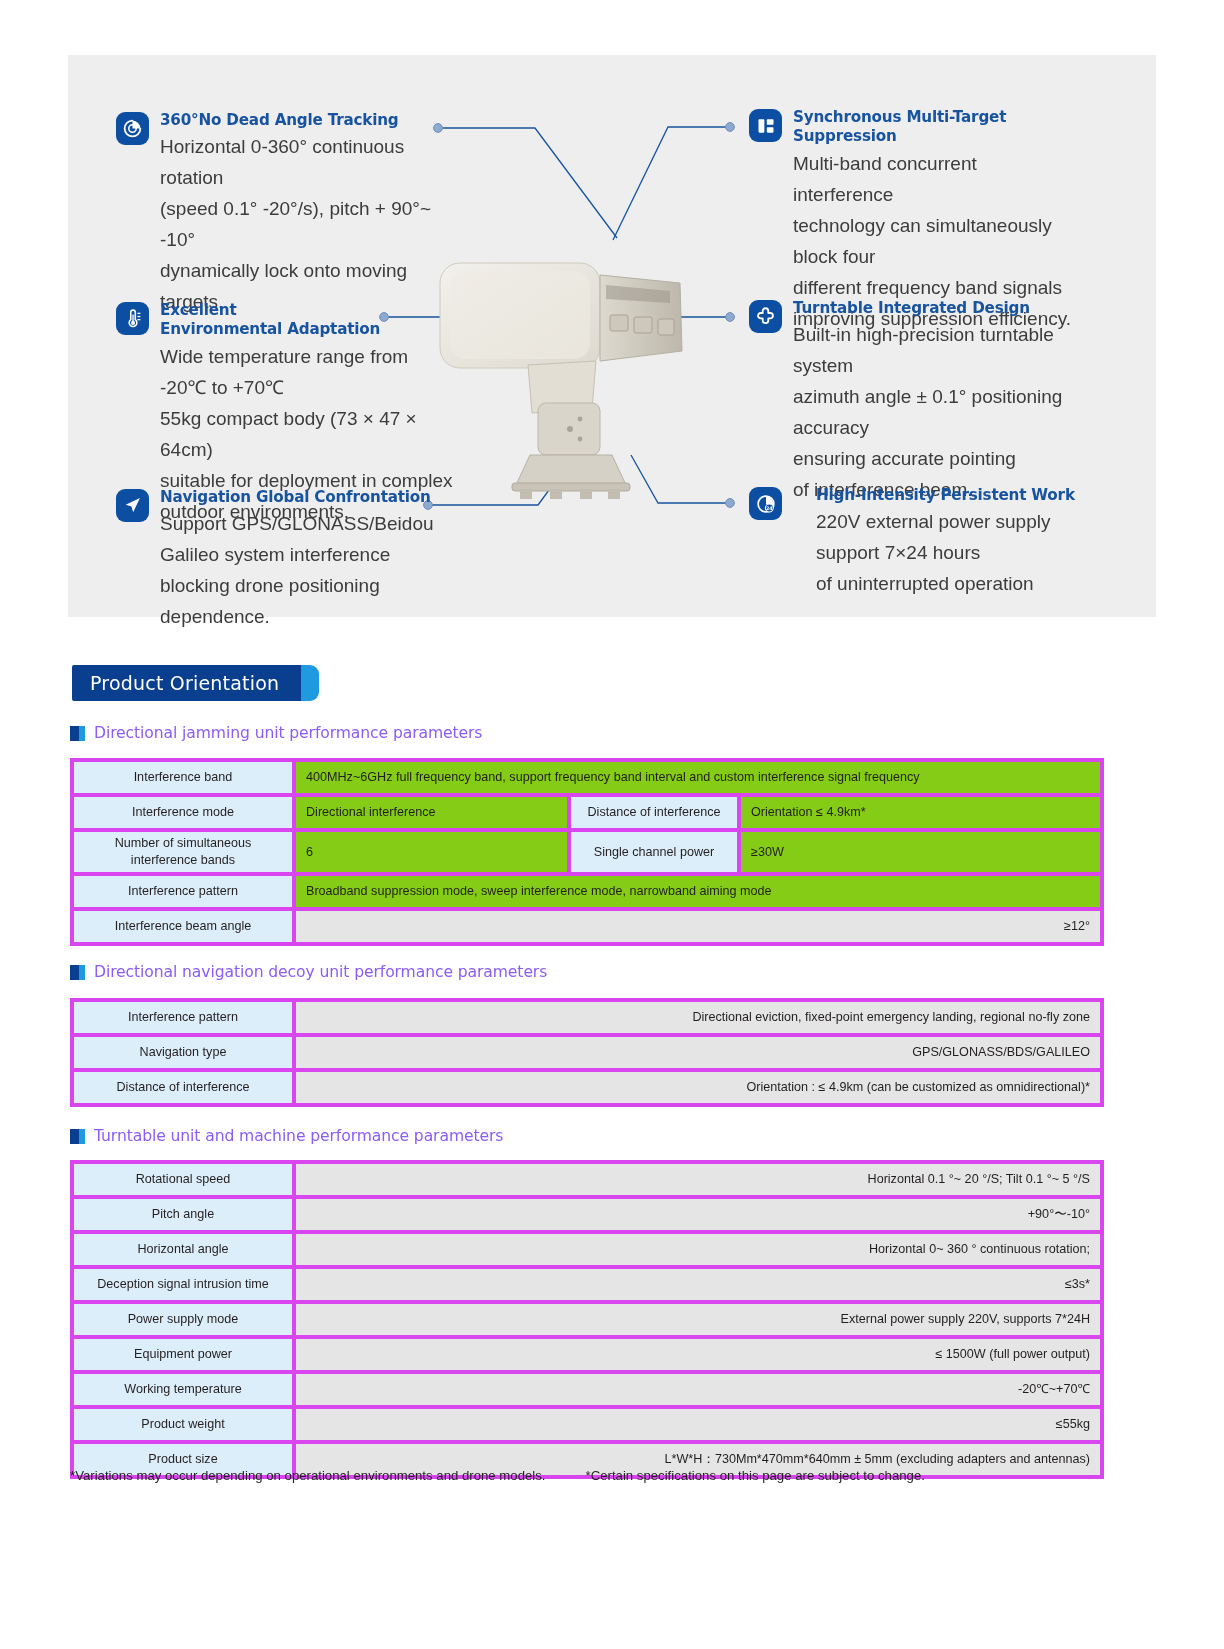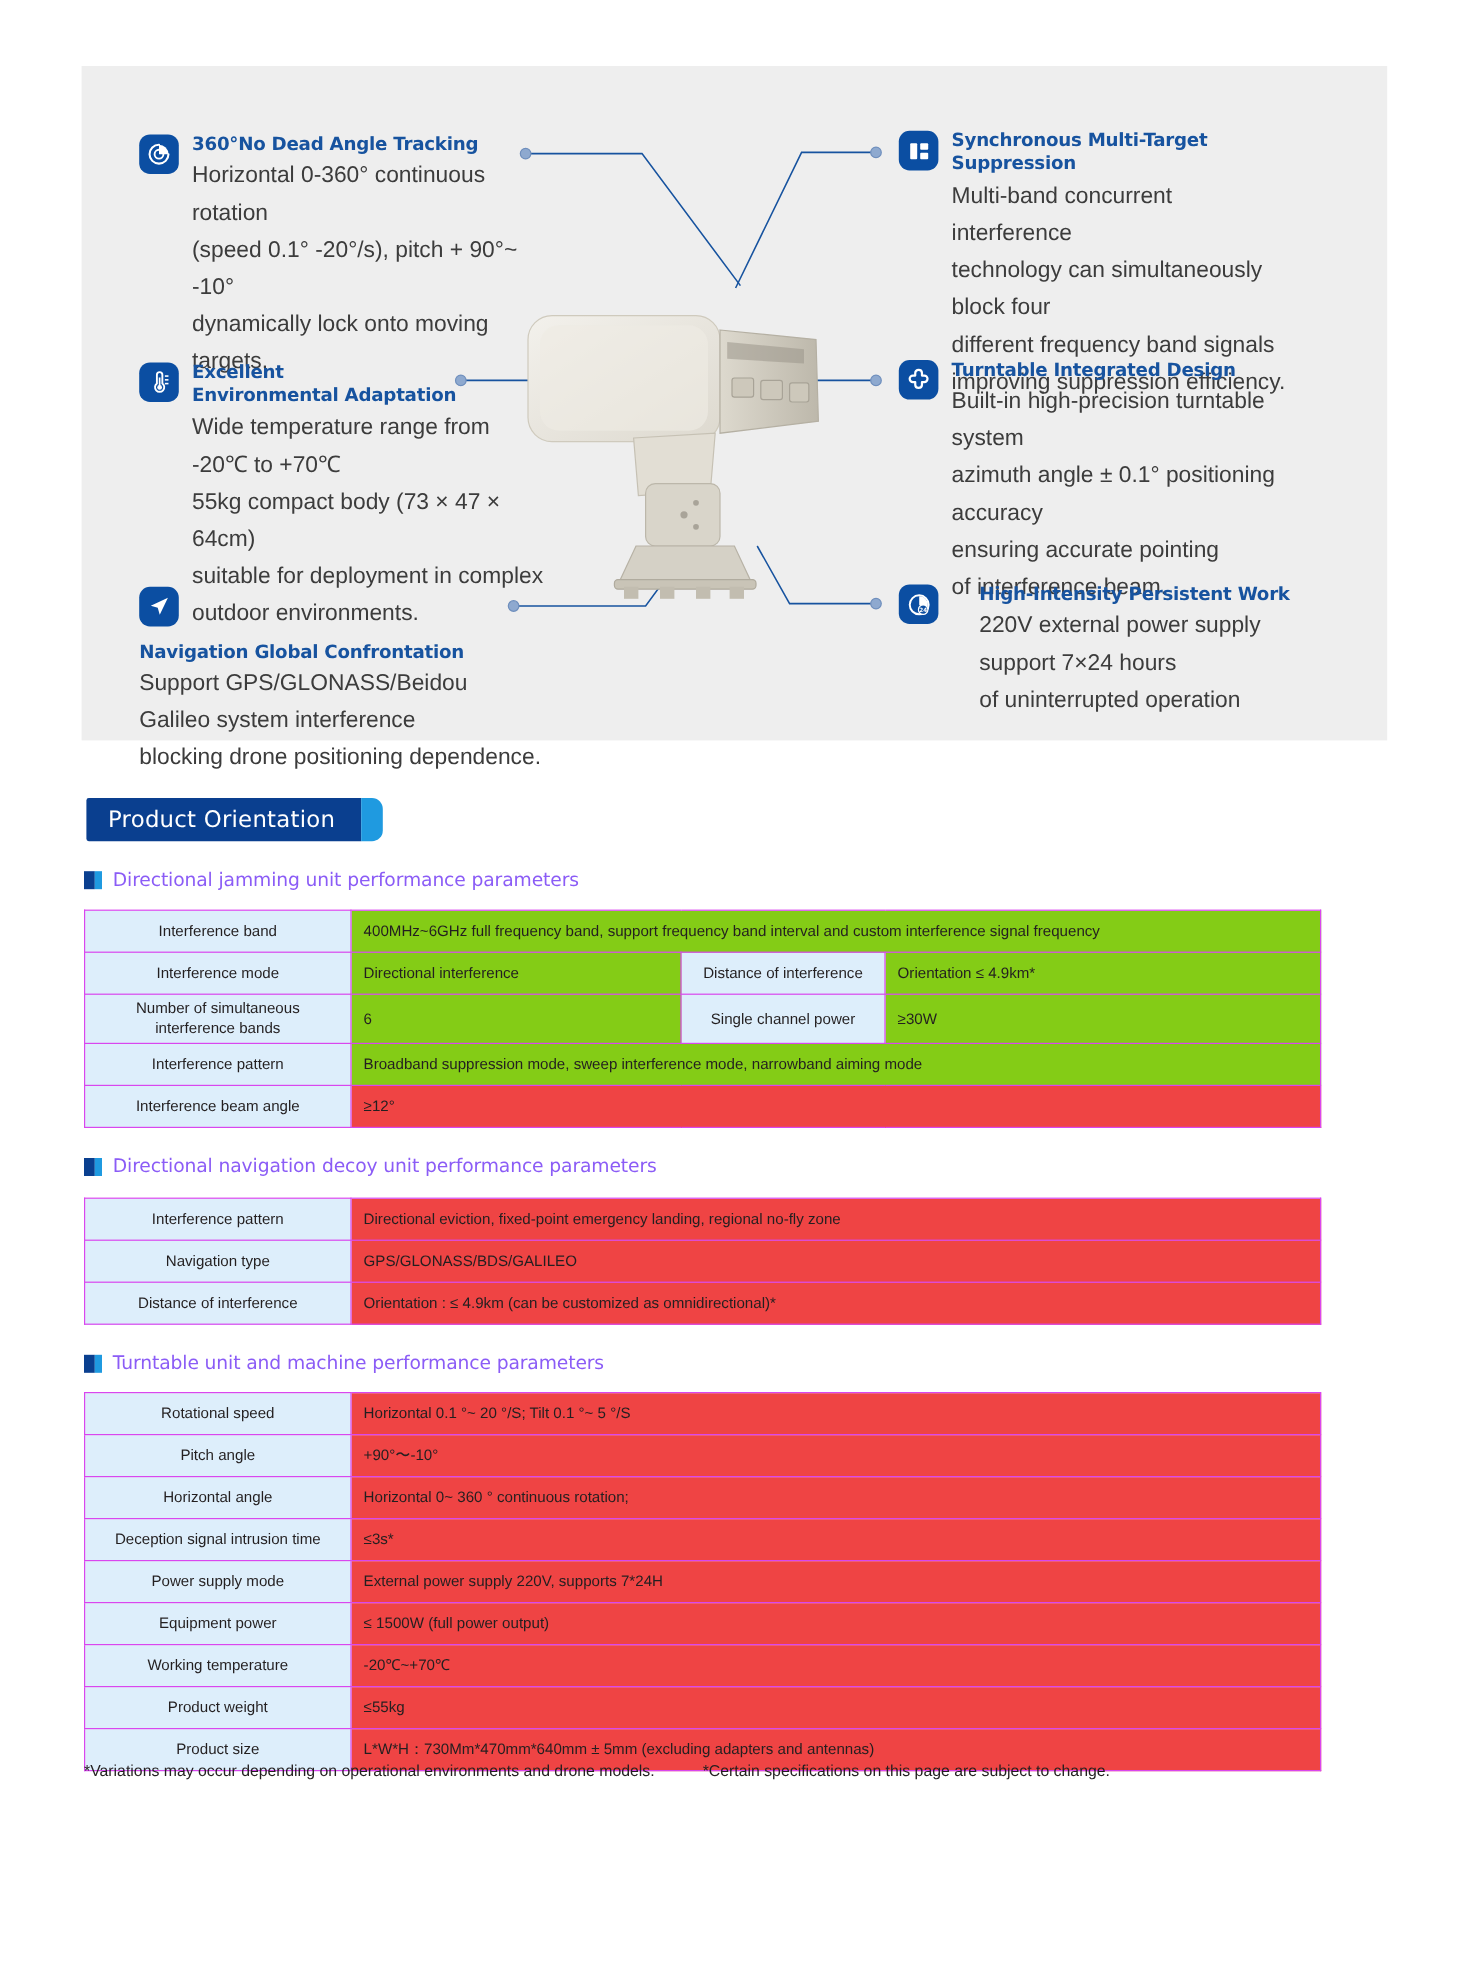--- a/index.html
+++ b/index.html
@@ -50,21 +50,21 @@
   .feature-desc {
     font-size: 19px;
     line-height: 1.63;
     color: #3c3c3c;
     white-space: pre-line;
   }
   .feature.f1 { left: 48px;  top: 55px;  width: 330px; }
   .feature.f2 { left: 681px; top: 52px;  width: 330px; }
   .feature.f3 { left: 48px;  top: 245px; width: 340px; }
   .feature.f4 { left: 681px; top: 243px; width: 340px; }
-  .feature.f5 { left: 48px;  top: 432px; width: 340px; flex-direction: column; }
+  .feature.f5 { left: 48px;  top: 432px; width: 340px; }
   .feature.f6 { left: 681px; top: 430px; width: 340px; gap: 34px; }
 
   
   .device { position: absolute; left: 352px; top: 178px; width: 300px; height: 272px; }
 
   
   .banner-wrap { position: absolute; left: 72px; top: 665px; height: 36px; display: flex; align-items: stretch; }
   .banner-main {
     background: #0a3f8f;
     color: #ffffff;
@@ -102,33 +102,33 @@
   
   table.spec {
     position: absolute;
     border-collapse: collapse;
     width: 1030px;
     left: 70px;
     table-layout: fixed;
     font-size: 12.6px;
   }
   table.spec td {
-    border: 1px solid #d946ef;
+    border: 4px solid #d946ef;
     height: 35px;
     padding: 3px 10px;
     color: #231f20;
     line-height: 1.35;
   }
   td.lbl {
     background: #ddeefb;
     text-align: center;
     font-size: 12.6px;
   }
   td.val-c { background: #84cc16; text-align: left; }
-  td.val-l { background: #ef4444; text-align: left; padding-left: 14px; }
+  td.val-l { background: #e5e5e5; text-align: right; padding-left: 14px; }
 
   #tbl1 { top: 758px; }
   #tbl2 { top: 998px; }
   #tbl3 { top: 1160px; }
 
   
   .footnotes {
     position: absolute;
     left: 70px; top: 1468px;
     width: 1030px;

